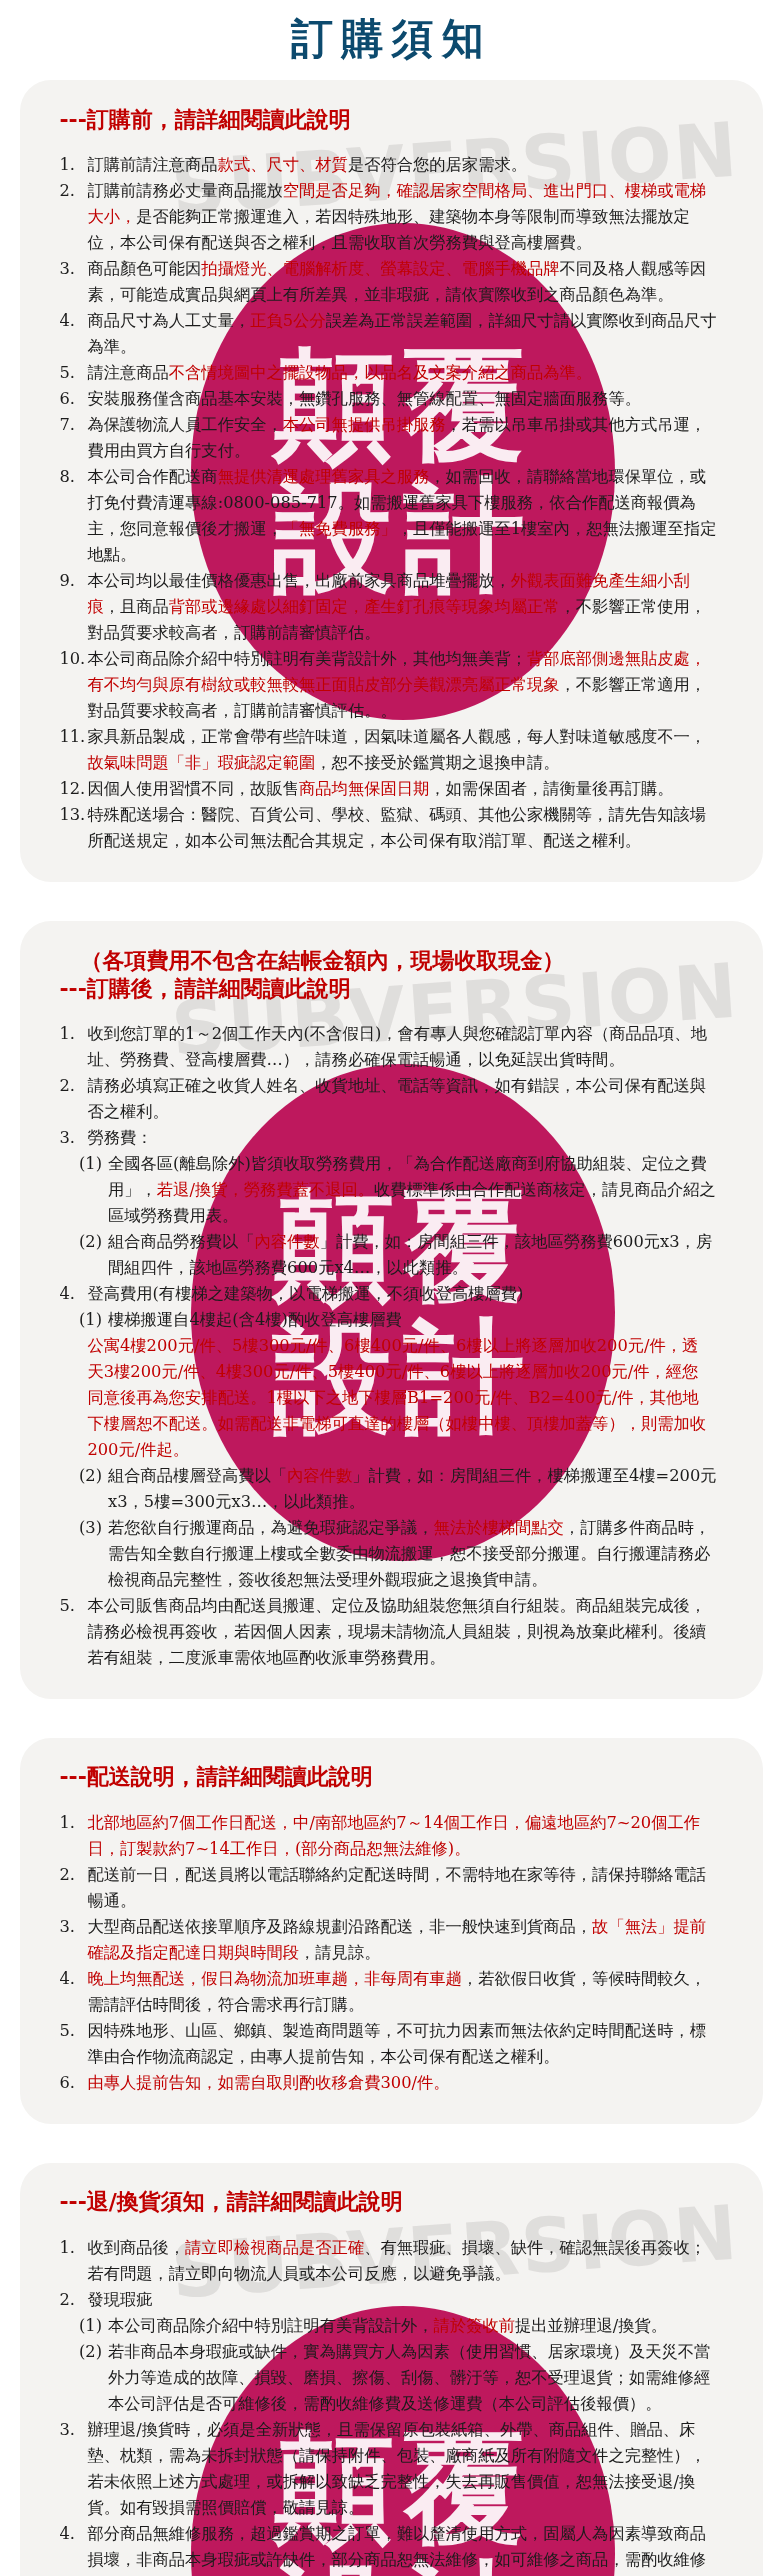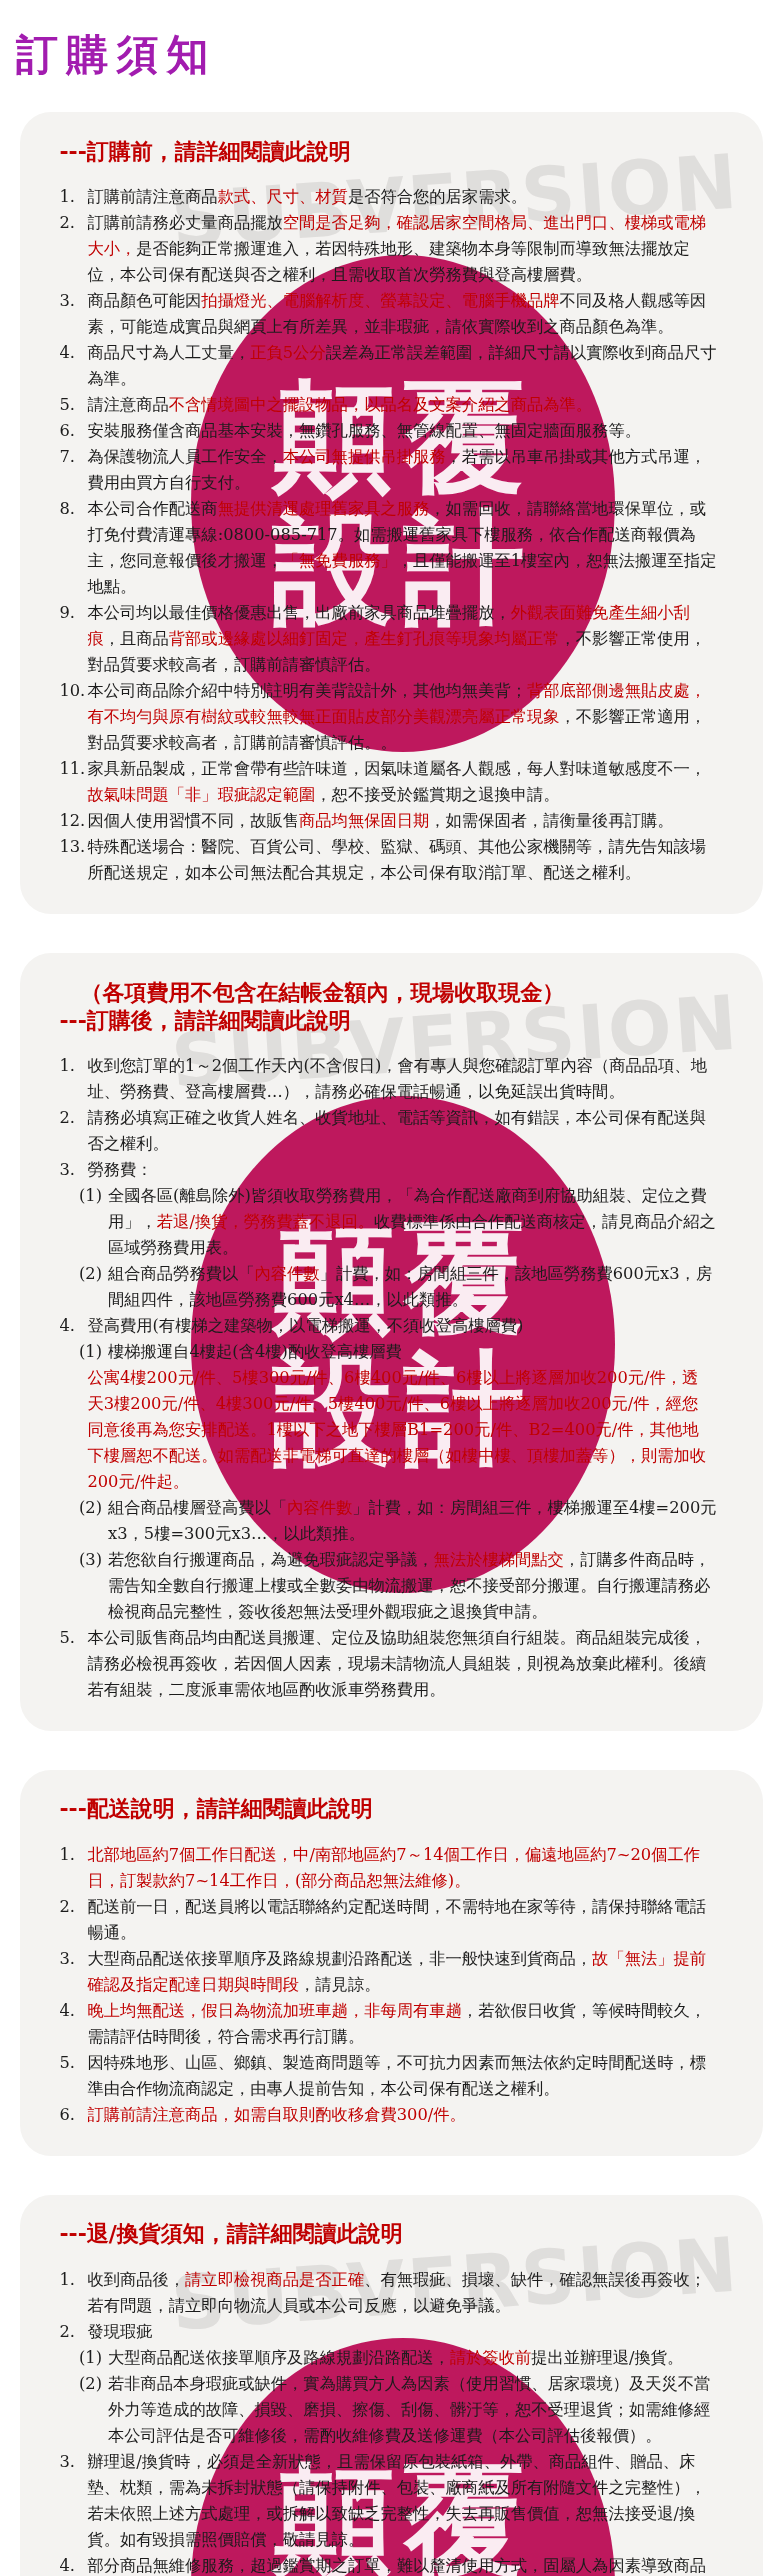--- a/index.html
+++ b/index.html
@@ -1,19 +1,19 @@
 <!DOCTYPE html>
 <html style="font-size:13px"><head>
 <meta charset="utf-8">
 <style>
   html,body{margin:0;padding:0;background:#ffffff;}
   body{width:783px;min-height:2576px;font-family:"DejaVu Serif","Liberation Serif",serif;color:#1c1c1c;}
   .page-title{
-    text-align:left;color:#a21caf;font-size:42px;font-weight:bold;
-    letter-spacing:8.2px;margin:16px;padding:11.4px 0 13px 0;
+    text-align:center;color:#0c4a6e;font-size:42px;font-weight:bold;
+    letter-spacing:8.2px;margin:0;padding:11.4px 0 13px 0;
   }
   .box{
     position:relative;margin:0 20.4px 39px 20.4px;background:#f4f3f1;
     border-radius:31px;padding:21px 41px 28px 39px;overflow:hidden;
   }
   .content{position:relative;z-index:1;}
   .hdr{color:#c00000;font-size:22px;font-weight:bold;line-height:28px;margin:3.3px 0 19.6px 0;}
   .hline.indent{padding-left:21px;}
   .item{display:flex;font-size:16.3px;line-height:26px;}
   .num{flex:0 0 28px;}
@@ -189,21 +189,21 @@
           <div class="item">
             <span class="num">4.</span>
             <span class="txt"><span class="r">晚上均無配送，假日為物流加班車趟，非每周有車趟</span><span class="b">，若欲假日收貨，等候時間較久，需請評估時間後，符合需求再行訂購。</span></span>
           </div>
           <div class="item">
             <span class="num">5.</span>
             <span class="txt"><span class="b">因特殊地形、山區、鄉鎮、製造商問題等，不可抗力因素而無法依約定時間配送時，標準由合作物流商認定，由專人提前告知，本公司保有配送之權利。</span></span>
           </div>
           <div class="item">
             <span class="num">6.</span>
-            <span class="txt"><span class="r">訂購前請注意商品，如需自取則酌收移倉費300/件。</span></span>
+            <span class="txt"><span class="r">由專人提前告知，如需自取則酌收移倉費300/件。</span></span>
           </div>
         </div>
       </section>
       <section class="box">
         <div class="wm">
           <div class="wm-text">SUBVERSION</div>
           <div class="wm-blob">
             <span>顛覆</span>
             <span>設計</span>
           </div>
@@ -215,21 +215,21 @@
           <div class="item">
             <span class="num">1.</span>
             <span class="txt"><span class="b">收到商品後，</span><span class="r">請立即檢視商品是否正確</span><span class="b">、有無瑕疵、損壞、缺件，確認無誤後再簽收；若有問題，請立即向物流人員或本公司反應，以避免爭議。</span></span>
           </div>
           <div class="item">
             <span class="num">2.</span>
             <span class="txt"><span class="b">發現瑕疵</span></span>
           </div>
           <div class="sub">
             <span class="slabel">(1)</span>
-            <span class="stxt"><span class="b">大型商品配送依接單順序及路線規劃沿路配送，</span><span class="r">請於簽收前</span><span class="b">提出並辦理退/換貨。</span></span>
+            <span class="stxt"><span class="b">本公司商品除介紹中特別註明有美背設計外，</span><span class="r">請於簽收前</span><span class="b">提出並辦理退/換貨。</span></span>
           </div>
           <div class="sub">
             <span class="slabel">(2)</span>
             <span class="stxt"><span class="b">若非商品本身瑕疵或缺件，實為購買方人為因素（使用習慣、居家環境）及天災不當外力等造成的故障、損毀、磨損、擦傷、刮傷、髒汙等，恕不受理退貨；如需維修經本公司評估是否可維修後，需酌收維修費及送修運費（本公司評估後報價）。</span></span>
           </div>
           <div class="item">
             <span class="num">3.</span>
             <span class="txt"><span class="b">辦理退/換貨時，必須是全新狀態，且需保留原包裝紙箱、外帶、商品組件、贈品、床墊、枕類，需為未拆封狀態（請保持附件、包裝、廠商紙及所有附隨文件之完整性），若未依照上述方式處理，或拆解以致缺乏完整性，失去再販售價值，恕無法接受退/換貨。如有毀損需照價賠償，敬請見諒。</span></span>
           </div>
           <div class="item">

